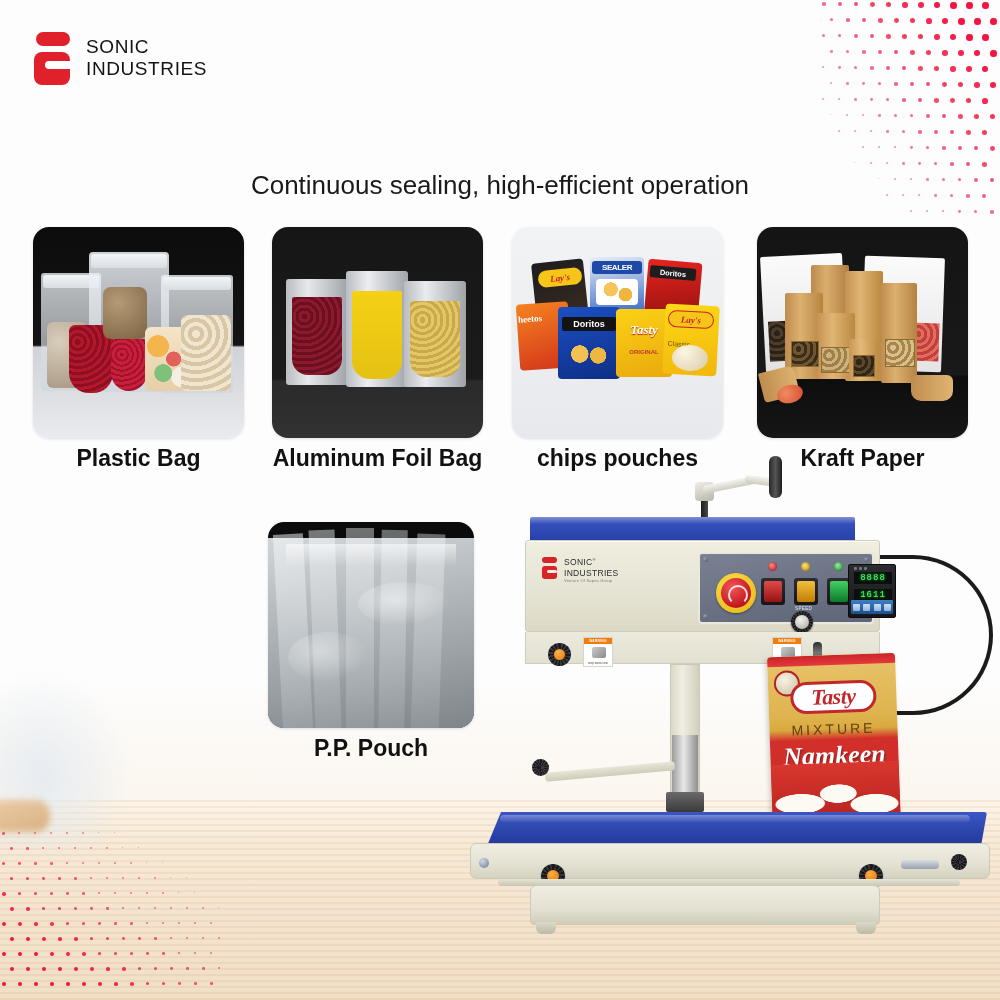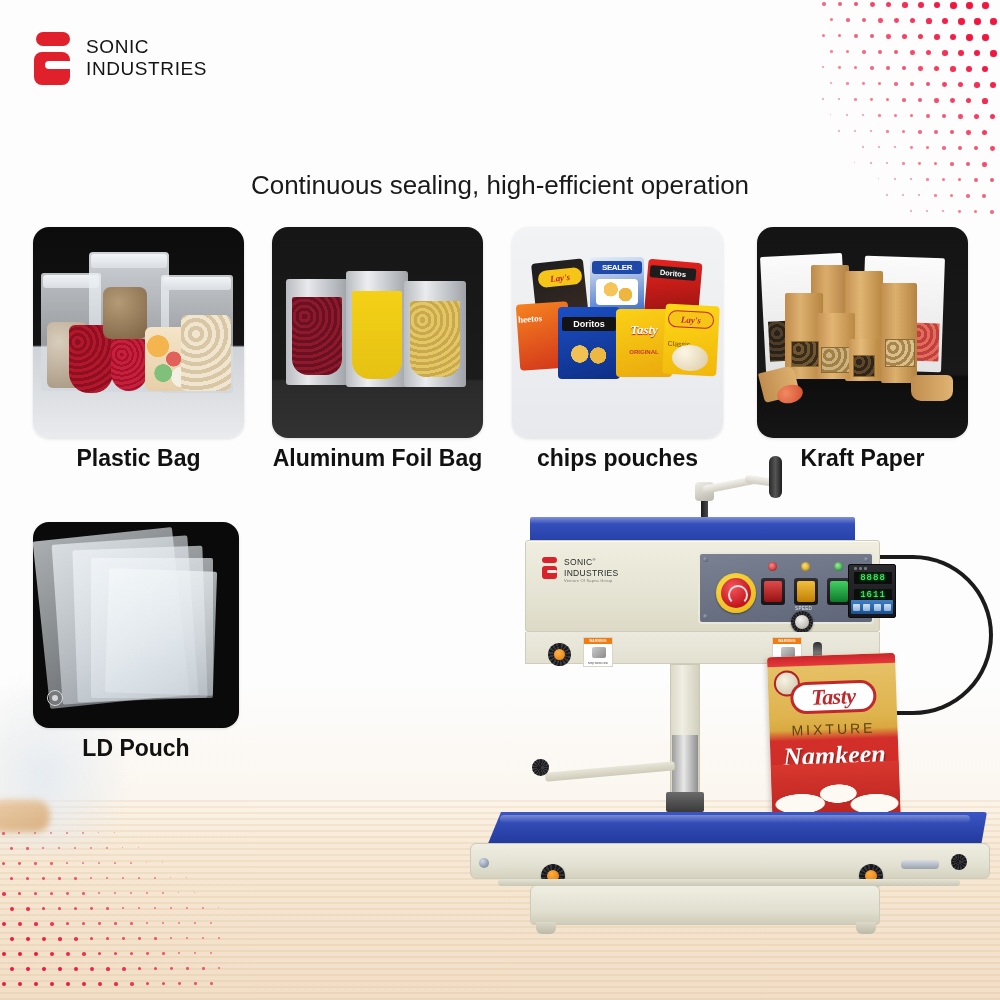--- a/index.html
+++ b/index.html
@@ -769,34 +769,35 @@
       <div style="position:absolute;left:64px;top:120px;width:30px;height:26px;background:repeating-radial-gradient(circle at 25% 30%,#cdb281 0 3px,#a08044 3px 6px);border:1px solid #8f6b34;"></div>
       <div style="position:absolute;left:92px;top:112px;width:30px;height:40px;background:linear-gradient(90deg,#c89655,#e4ba79 40%,#bb8a43);border-radius:2px;"></div>
       <div style="position:absolute;left:96px;top:128px;width:22px;height:22px;background:repeating-radial-gradient(circle at 25% 30%,#302518 0 3px,#5d4929 3px 6px);border:1px solid #8f6b34;"></div>
       <div style="position:absolute;left:4px;top:142px;width:36px;height:30px;background:linear-gradient(90deg,#c08d4f,#ddb170);border-radius:2px 8px 4px 4px;transform:rotate(-14deg);"></div>
       <div style="position:absolute;left:20px;top:158px;width:26px;height:18px;background:radial-gradient(circle at 35% 40%,#f08a62,#d44c2c);border-radius:50%;transform:rotate(-14deg);"></div>
       <div style="position:absolute;left:154px;top:148px;width:42px;height:26px;background:linear-gradient(90deg,#c08d4f,#e0b472);border-radius:6px 6px 10px 10px;"></div>
     </div>
     <div class="cap">Kraft Paper</div>
   </div>
 
-  <div class="thumb" style="left:33px;top:522px;width:206px;height:206px;">
-    <div class="frame" style="background:#0a0a0a;">
-      <div style="position:absolute;left:8px;top:12px;width:140px;height:168px;background:linear-gradient(150deg,rgba(232,238,242,.72),rgba(196,207,215,.42));transform:rotate(-6deg);border-radius:2px;"></div>
-      <div style="position:absolute;left:24px;top:18px;width:136px;height:160px;background:linear-gradient(150deg,rgba(236,241,245,.72),rgba(200,210,218,.42));transform:rotate(-4deg);border-radius:2px;"></div>
-      <div style="position:absolute;left:42px;top:26px;width:130px;height:152px;background:linear-gradient(150deg,rgba(240,244,248,.74),rgba(204,214,221,.44));transform:rotate(-2deg);border-radius:2px;"></div>
-      <div style="position:absolute;left:58px;top:36px;width:122px;height:140px;background:linear-gradient(150deg,rgba(242,246,249,.76),rgba(208,217,224,.46));border-radius:2px;"></div>
-      <div style="position:absolute;left:74px;top:48px;width:108px;height:124px;background:linear-gradient(150deg,rgba(244,248,250,.8),rgba(212,221,228,.5));transform:rotate(2deg);border-radius:2px;"></div>
-      <div style="position:absolute;left:14px;top:168px;width:16px;height:16px;border-radius:50%;border:1.6px solid #d8d8d8;">
-        <div style="position:absolute;left:4px;top:4px;width:6px;height:6px;border-radius:50%;background:#d8d8d8;"></div>
-      </div>
-    </div>
-    <div class="cap">LD Pouch</div>
+
+  <div class="thumb" style="left:268px;top:522px;width:206px;height:206px;">
+    <div class="frame" style="background:#0b0b0b;">
+      <div style="position:absolute;left:0;top:16px;width:206px;height:190px;background:linear-gradient(170deg,rgba(236,241,245,.88),rgba(198,209,217,.62));"></div>
+      <div style="position:absolute;left:10px;top:12px;width:30px;height:196px;background:linear-gradient(180deg,rgba(250,252,253,.5),rgba(205,215,222,.2));transform:rotate(-3deg);"></div>
+      <div style="position:absolute;left:44px;top:8px;width:26px;height:200px;background:linear-gradient(180deg,rgba(250,252,253,.45),rgba(205,215,222,.18));transform:rotate(-2deg);"></div>
+      <div style="position:absolute;left:78px;top:6px;width:28px;height:202px;background:linear-gradient(180deg,rgba(252,253,254,.42),rgba(205,215,222,.16));"></div>
+      <div style="position:absolute;left:112px;top:8px;width:26px;height:200px;background:linear-gradient(180deg,rgba(250,252,253,.4),rgba(205,215,222,.16));transform:rotate(1deg);"></div>
+      <div style="position:absolute;left:146px;top:12px;width:28px;height:196px;background:linear-gradient(180deg,rgba(250,252,253,.38),rgba(205,215,222,.14));transform:rotate(2deg);"></div>
+      <div style="position:absolute;left:18px;top:22px;width:170px;height:22px;background:linear-gradient(180deg,rgba(255,255,255,.55),rgba(255,255,255,0));"></div>
+      <div style="position:absolute;left:90px;top:60px;width:92px;height:44px;border-radius:50%;background:radial-gradient(ellipse at 40% 40%,rgba(255,255,255,.5),rgba(255,255,255,0) 70%);"></div>
+      <div style="position:absolute;left:20px;top:110px;width:80px;height:50px;border-radius:50%;background:radial-gradient(ellipse at 40% 40%,rgba(255,255,255,.42),rgba(255,255,255,0) 70%);"></div>
+    </div>
+    <div class="cap">P.P. Pouch</div>
   </div>
-
 
   <div id="machine">
 
     <div class="mc-crank-post"></div>
     <div class="mc-crank-hub"></div>
     <div class="mc-crank-arm"></div>
     <div class="mc-crank-arm2"></div>
     <div class="mc-crank-grip"></div>
 
     <div class="mc-blue-top"></div>

